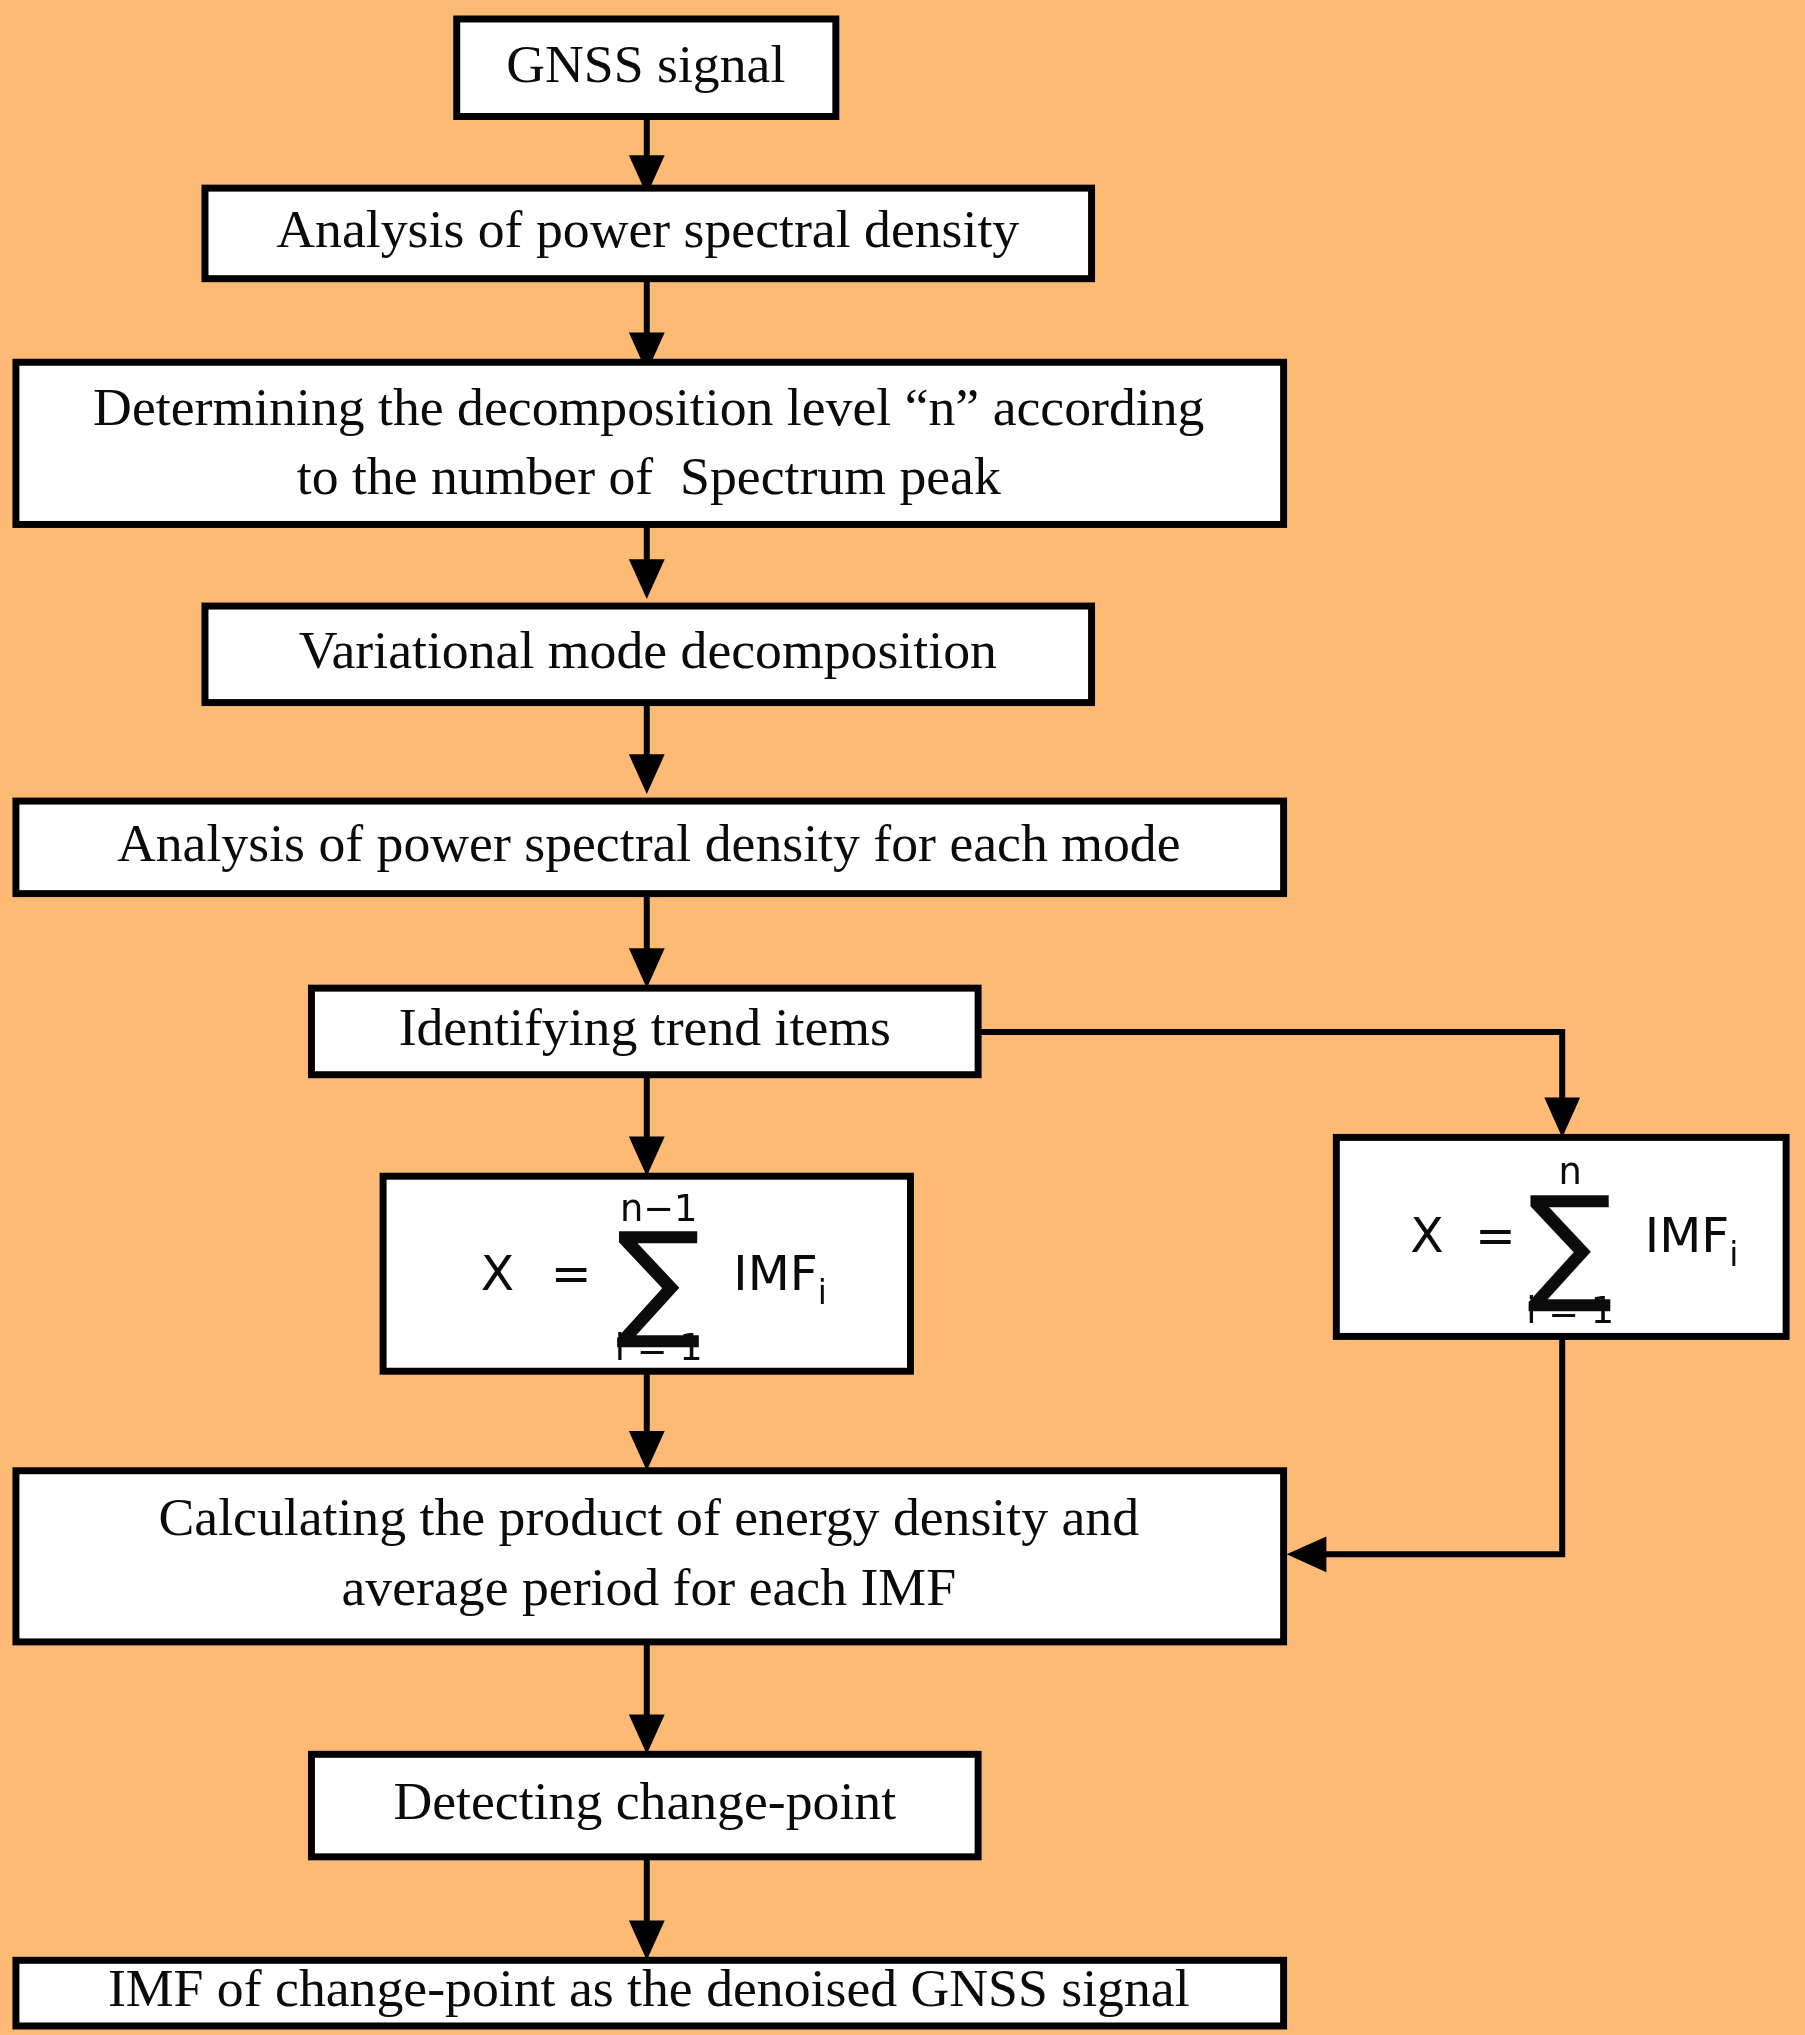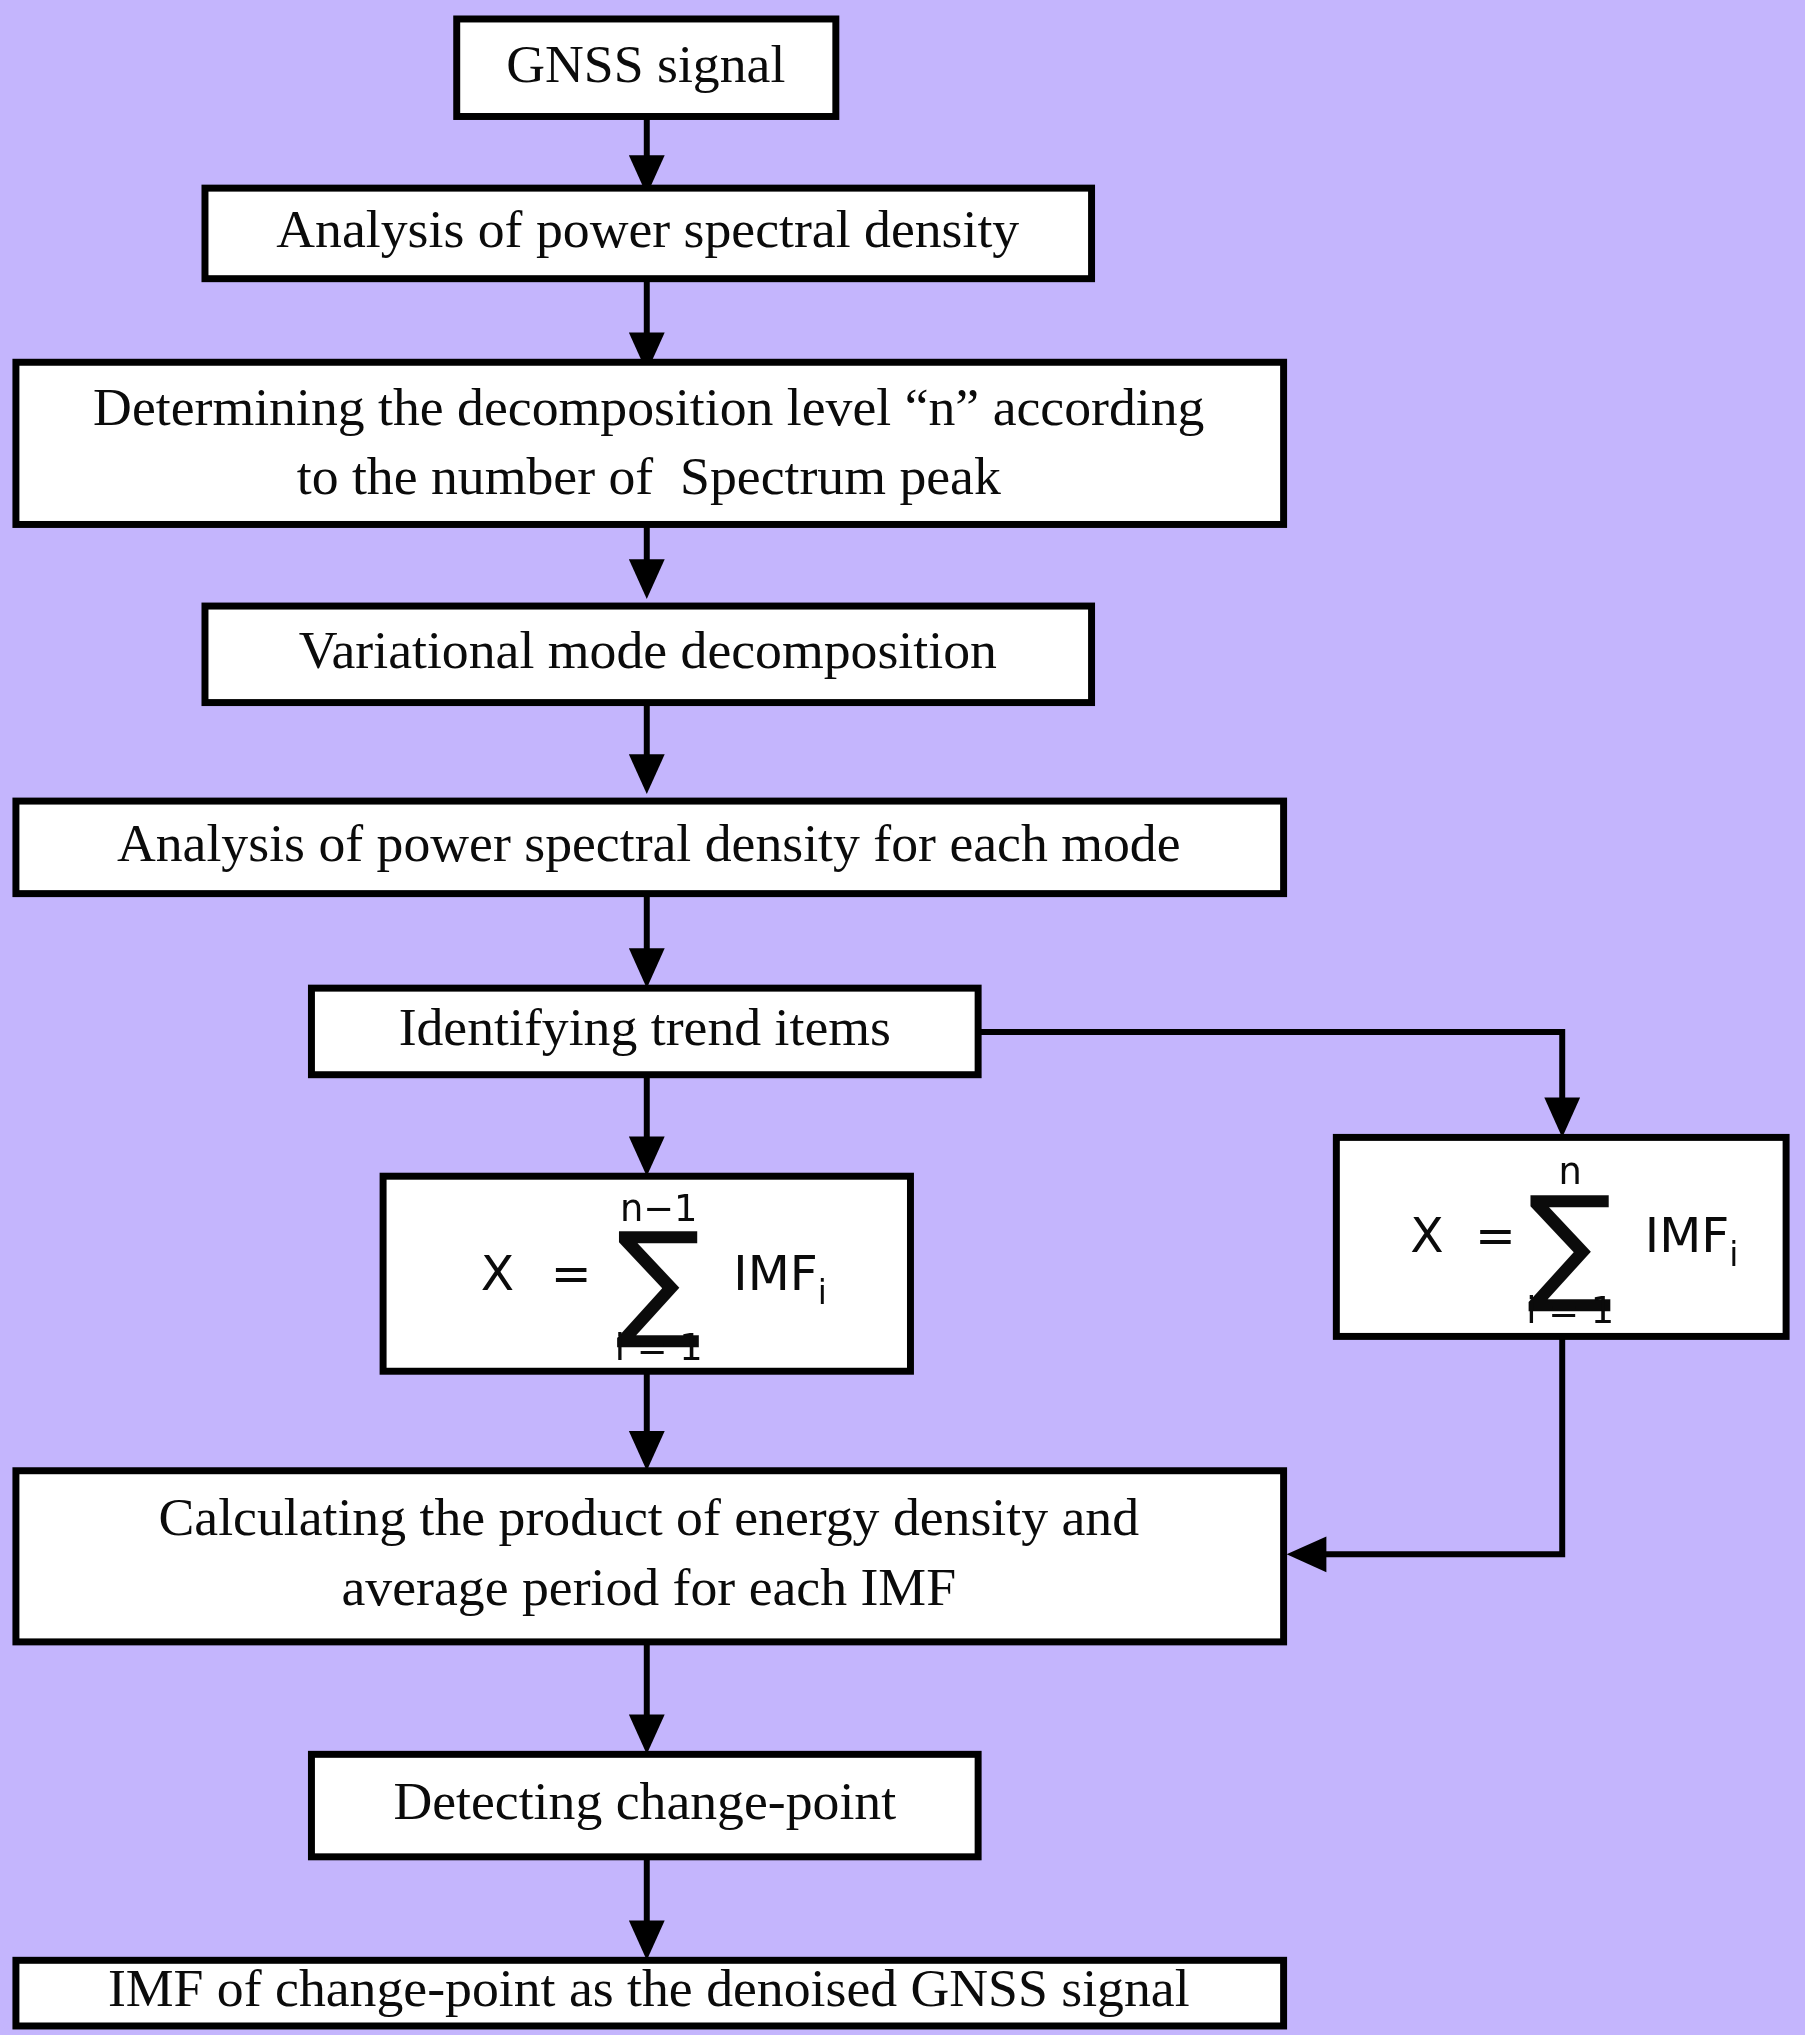--- a/index.html
+++ b/index.html
@@ -4,21 +4,21 @@
 <style>
   html, body {
     margin: 0;
     padding: 0;
     background: #ffffff;
   }
   #stage {
     position: relative;
     width: 1806px;
     height: 2036px;
-    background: #c4b5fd;
+    background: #fdba74;
     overflow: hidden;
     font-family: "Liberation Serif", "DejaVu Serif", serif;
   }
   svg.flow {
     position: absolute;
     inset: 0;
     width: 1806px;
     height: 2036px;
     display: block;
   }

